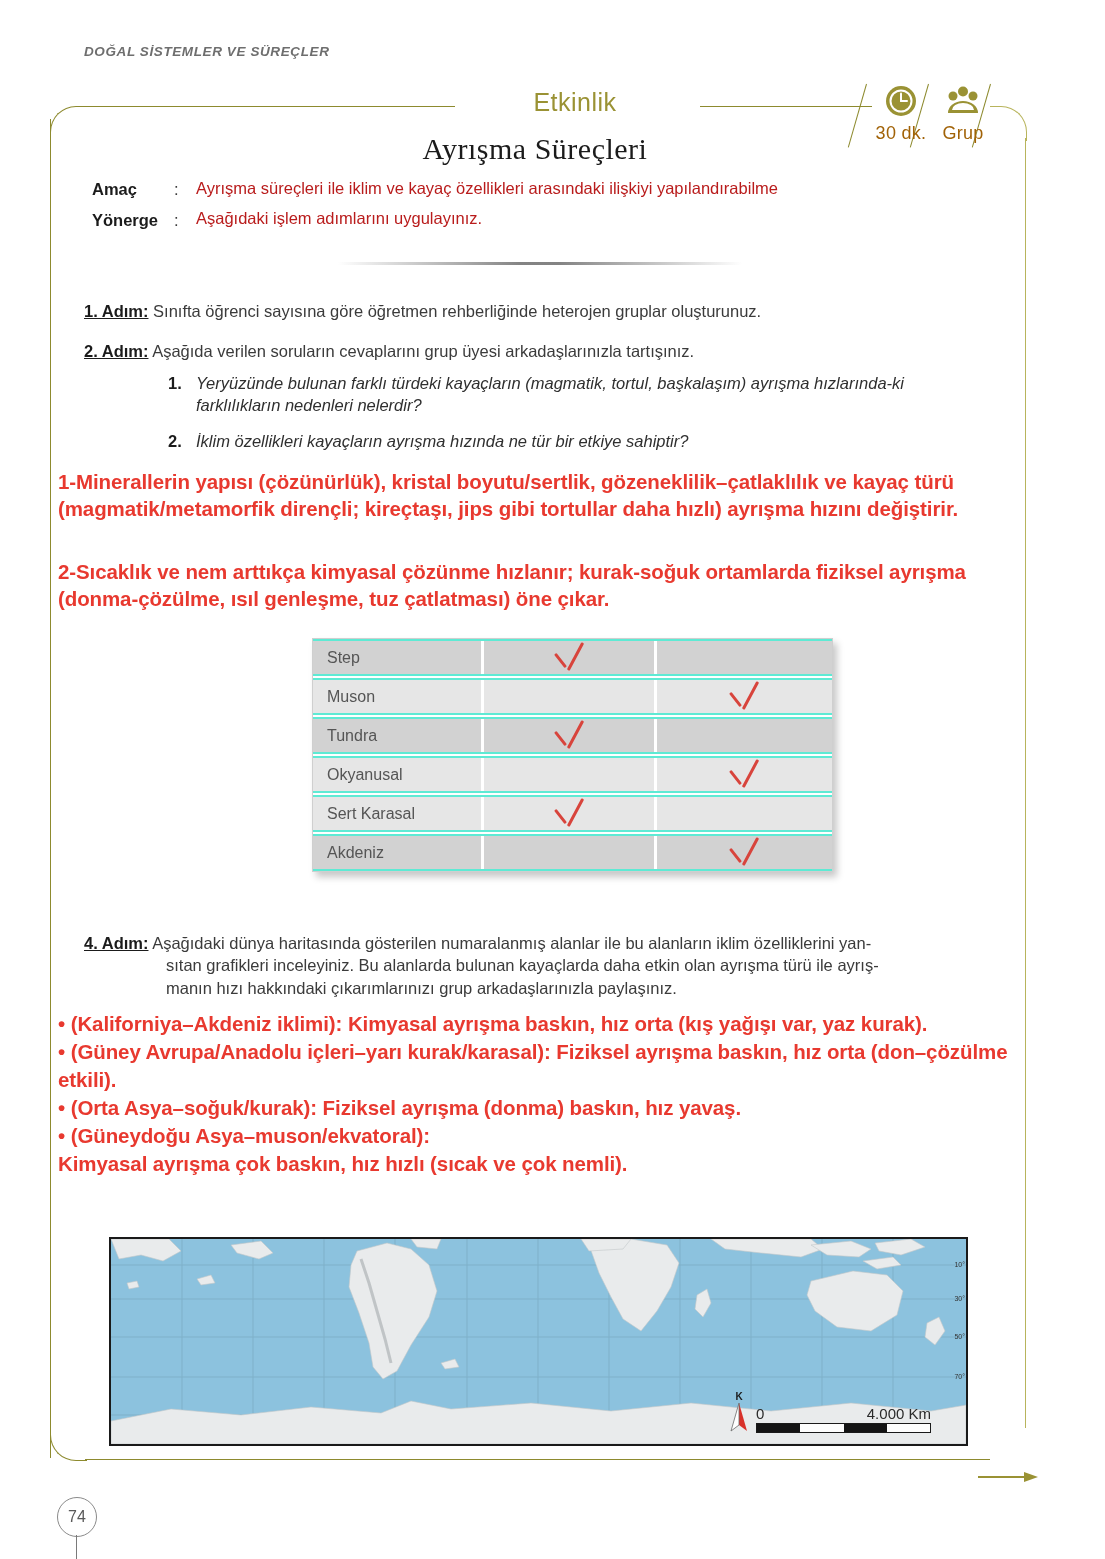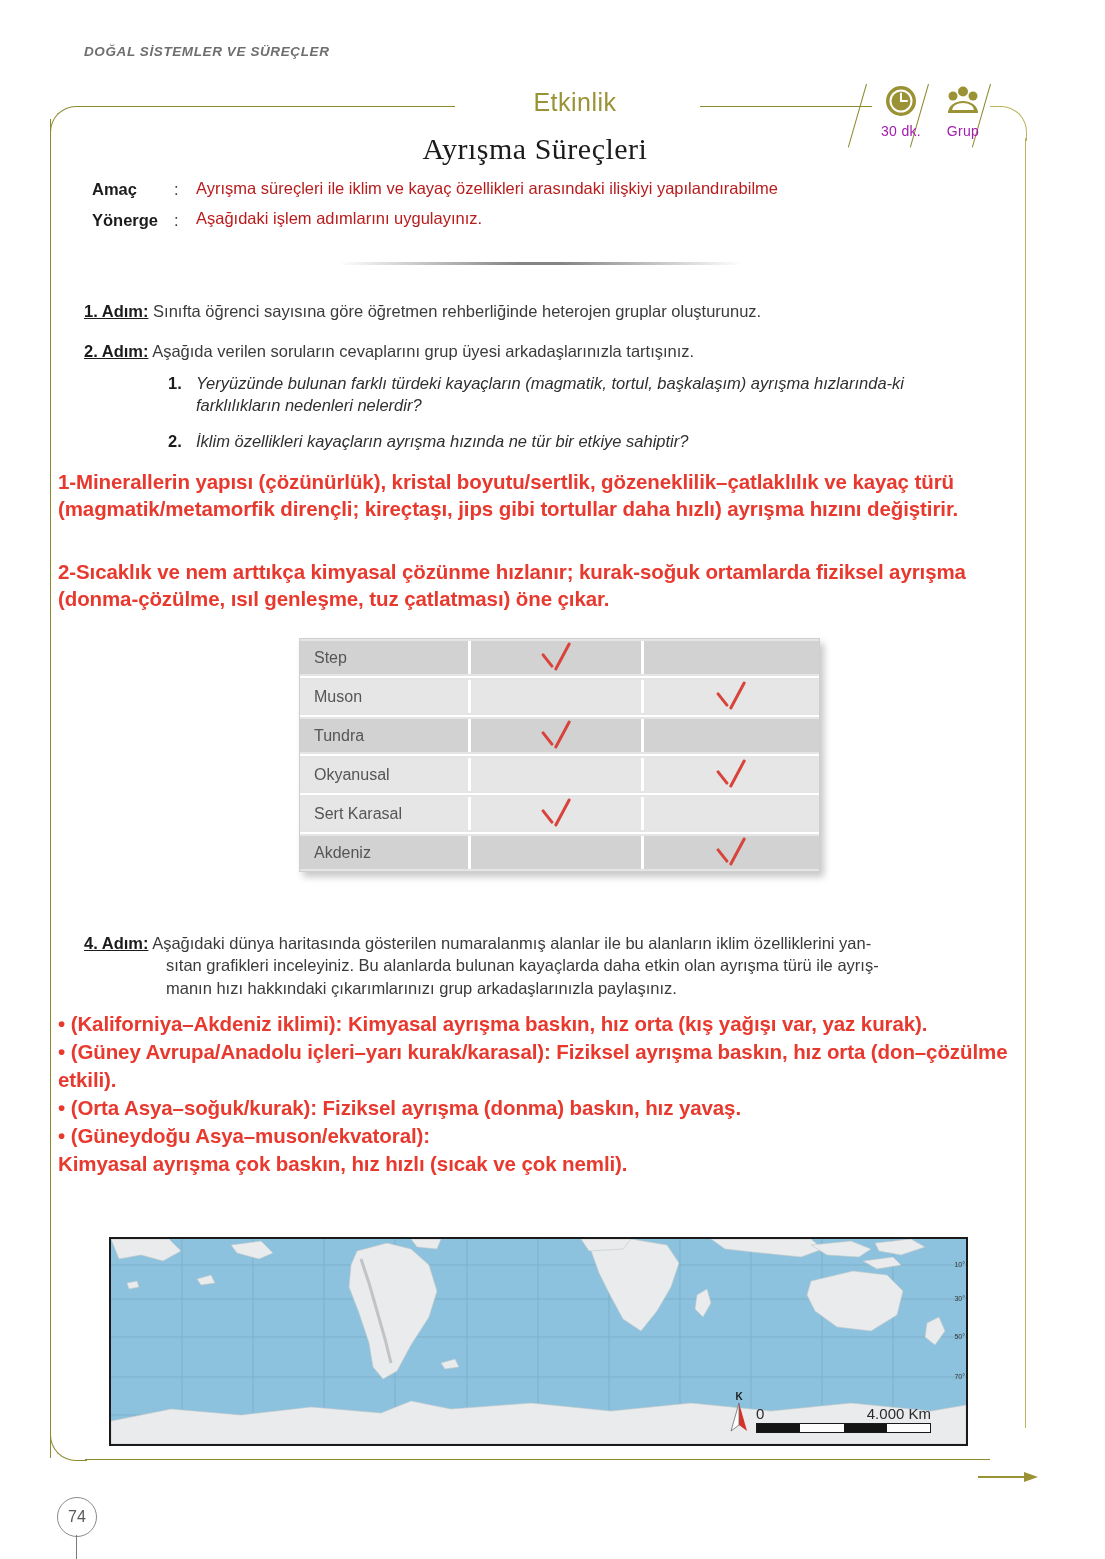--- a/index.html
+++ b/index.html
@@ -58,21 +58,21 @@
     position:absolute;left:455px;top:88px;width:240px;
     text-align:center;
     font-size:25px;color:#9a9234;letter-spacing:.5px;
     background:#fff;
   }
   
   .badges{position:absolute;left:862px;top:84px;width:140px;height:72px;}
   .badge{position:absolute;top:0;width:58px;text-align:center;}
   .badge.b1{left:10px;}
   .badge.b2{left:72px;}
-  .badge-label{font-size:14px;color:#a21caf;margin-top:1px;letter-spacing:.3px;}
+  .badge-label{font-size:18px;color:#a16207;margin-top:1px;letter-spacing:.3px;}
   .slash{position:absolute;top:0;width:1px;height:66px;background:#8d8a2e;
          transform:rotate(16deg);transform-origin:top center;}
   .slash.s1{left:4px;} .slash.s2{left:66px;} .slash.s3{left:128px;}
   
   .main-title{
     position:absolute;left:0;top:132px;width:1070px;text-align:center;
     font-family:Liberation Serif, serif;
     font-size:30px;color:#1b1b1b;letter-spacing:.5px;
   }
   
@@ -103,23 +103,23 @@
   .answer{
     position:absolute;color:#e8392f;font-weight:bold;
     font-size:20.5px;line-height:1.33;letter-spacing:-.1px;
   }
   .ans-a{left:58px;top:468px;width:985px;}
   .ans-b{left:58px;top:558px;width:985px;}
   .ans-c{left:58px;top:1010px;width:985px;}
   .ans-c p{margin:0 0 1px 0;}
   
   .tbl-wrap{
-    position:absolute;left:299px;top:638px;width:519px;
+    position:absolute;left:312px;top:638px;width:519px;
     box-shadow:4px 5px 7px rgba(0,0,0,.22);
-    background:#e5e5e5;border:1px solid #cfcfcf;
+    background:#5eead4;border:1px solid #cfcfcf;
   }
   .trow{display:flex;height:37px;align-items:center;border-bottom:2px solid #ffffff;}
   .trow:last-child{border-bottom:none;}
   .trow.dark .cell{background:#d2d2d2;}
   .trow.light .cell{background:#e6e6e6;}
   .cell{height:33px;display:flex;align-items:center;position:relative;}
   .c-name{width:158px;padding-left:14px;font-size:16px;color:#555;}
   .c-mark{width:175px;border-left:3px solid #fff;justify-content:center;}
   .c-mark2{width:180px;border-left:3px solid #fff;justify-content:center;}
   .check{position:relative;width:38px;height:30px;}

